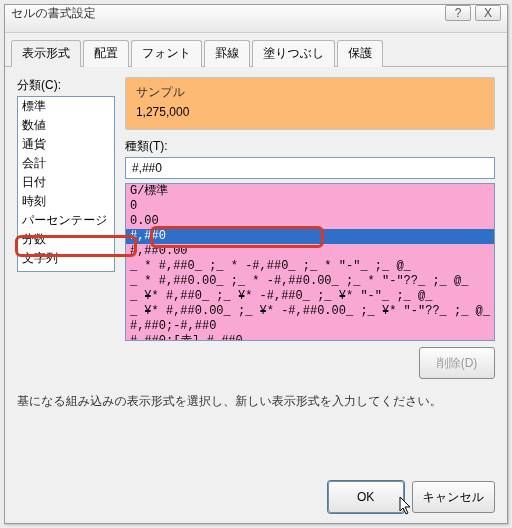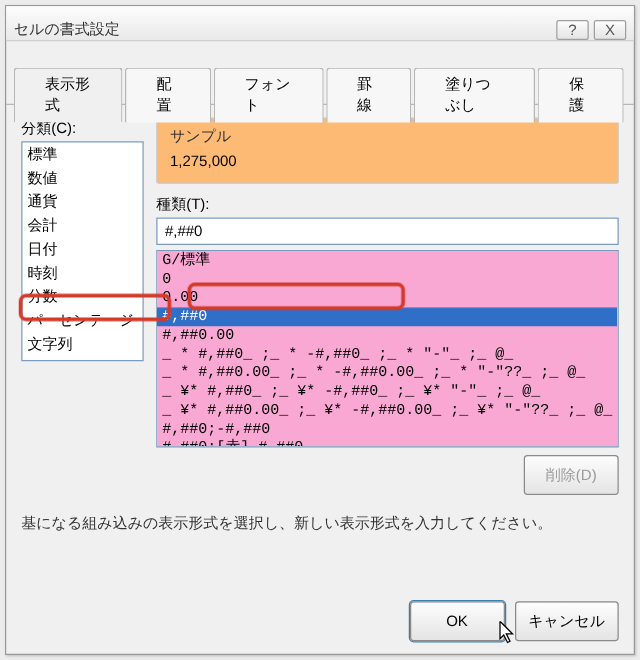--- a/index.html
+++ b/index.html
@@ -1,22 +1,22 @@
 <!DOCTYPE html>
 <html><head>
 <meta charset="utf-8">
 <style>
 * { box-sizing: border-box; font-family: "MS UI Gothic", "Meiryo", sans-serif; font-size: 12px; }
 body { margin: 0; background: #ececec; padding: 4px; }
 .dialog { width: 504px; height: 520px; background: #f0f0f0; border: 1px solid #9a9a9a; box-shadow: 1px 1px 2px rgba(0,0,0,0.2); position: relative; }
-.titlebar { height: 28px; background: linear-gradient(to bottom, #fdfdfd, #e9e9e9); border-bottom: 1px solid #cfcfcf; display: flex; align-items: flex-end; padding: 0 6px; }
+.titlebar { height: 28px; background: linear-gradient(to bottom, #fdfdfd, #e9e9e9); border-bottom: 1px solid #cfcfcf; display: flex; align-items: flex-start; padding: 0 6px; }
 .titlebar .title { flex: 1; color: #333; }
 .winbtn { width: 26px; height: 16px; border: 1px solid #a0a0a0; border-radius: 2px; background: linear-gradient(to bottom,#fdfdfd,#e4e4e4); margin-left: 4px; display: flex; align-items: center; justify-content: center; color: #555; font-size: 10px; cursor: pointer; }
 .tabs { display: flex; padding: 6px 6px 0 6px; border-bottom: 1px solid #b6b6b6; }
-.tab { padding: 4px 24px; border: 1px solid #b6b6b6; border-bottom: none; margin-right: 2px; background: #f7f7f7; border-radius: 3px 3px 0 0; cursor: pointer; position: relative; top: 15px; }
+.tab { padding: 4px 10px; border: 1px solid #b6b6b6; border-bottom: none; margin-right: 2px; background: #f7f7f7; border-radius: 3px 3px 0 0; cursor: pointer; position: relative; top: 1px; }
 .tab.active { background: #f0f0f0; border-bottom: 1px solid #f0f0f0; }
 .content { padding: 10px 12px; }
 .row { display: flex; }
 .left-col { width: 122px; }
 .right-col { flex: 1; margin-left: 10px; }
 .lbl { margin-bottom: 2px; }
 .listbox { border: 1px solid #7a9abf; background: #fff; height: 176px; overflow-y: scroll; position: relative; }
 .listbox .item { padding: 1px 4px; cursor: pointer; white-space: nowrap; }
 .highlight-ring { position: absolute; border: 3px solid #d43a2a; border-radius: 6px; pointer-events: none; }
 .ring-cat { left: 10px; top: 230px; width: 122px; height: 22px; }
@@ -67,22 +67,22 @@
     <div class="row">
       <div class="left-col">
         <div class="lbl">分類(C):</div>
         <div class="listbox">
           <div class="item">標準</div>
           <div class="item">数値</div>
           <div class="item">通貨</div>
           <div class="item">会計</div>
           <div class="item">日付</div>
           <div class="item">時刻</div>
+          <div class="item">パーセンテージ</div>
           <div class="item">分数</div>
-          <div class="item">パーセンテージ</div>
           <div class="item">文字列</div>
 
         </div>
       </div>
       <div class="right-col">
         <div class="sample-box">
           <div class="sample-title">サンプル</div>
           <div class="sample-val">1,275,000</div>
         </div>
         <div class="lbl">種類(T):</div>

